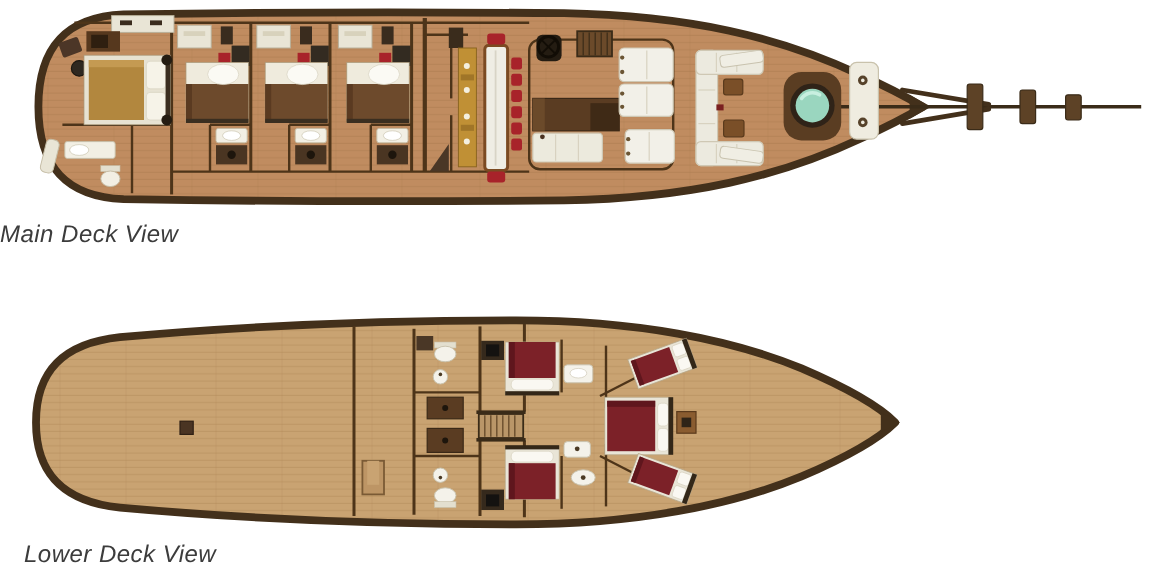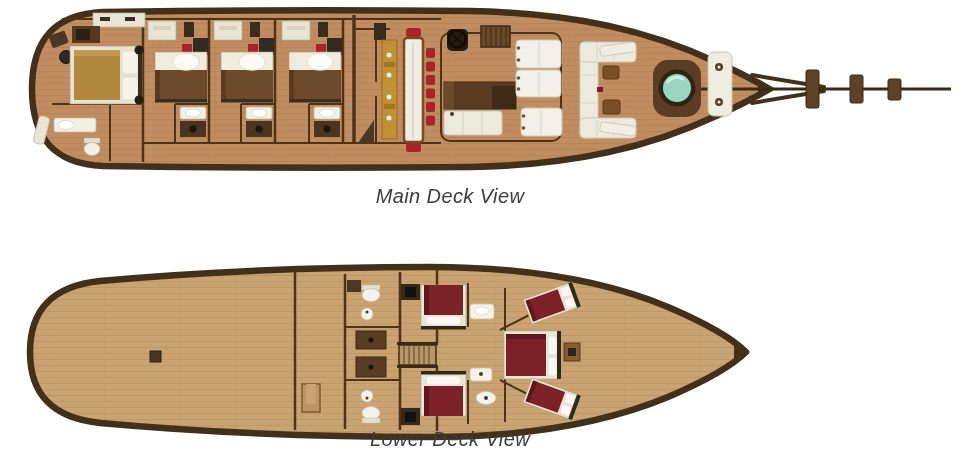--- a/index.html
+++ b/index.html
@@ -6,29 +6,29 @@
   .stage{
     position:relative;
     width:960px;height:474px;
     background:#ffffff;
     font-family:"Liberation Sans", sans-serif;
     overflow:hidden;
   }
   .stage svg{position:absolute;left:0;top:0;}
   .caption{
     position:absolute;left:0;width:900px;
-    text-align:center;
+    text-align:left;
     font-style:italic;
     font-size:20px;
     font-weight:500;
     letter-spacing:0.4px;
     color:#3c3c3c;
   }
   #cap-main{top:185px;}
-  #cap-lower{top:428px;}
+  #cap-lower{top:451px;padding-left:20px;}
 </style>
 </head>
 <body>
 
 <div class="stage">
 
 <svg width="960" height="474" viewBox="0 0 960 474" xmlns="http://www.w3.org/2000/svg">
   <defs>
     <pattern id="grainMain" width="120" height="6" patternUnits="userSpaceOnUse">
       <rect width="120" height="6" fill="#c08c60"></rect>

